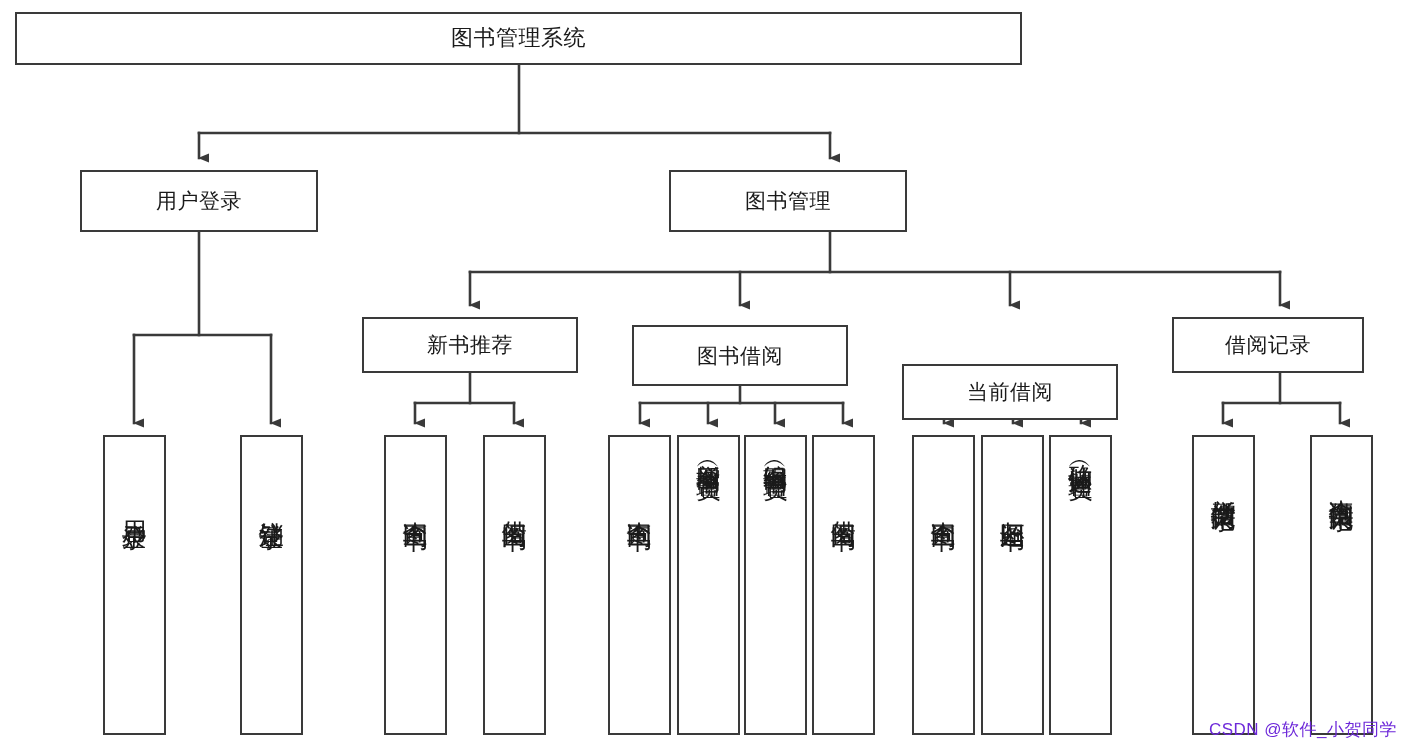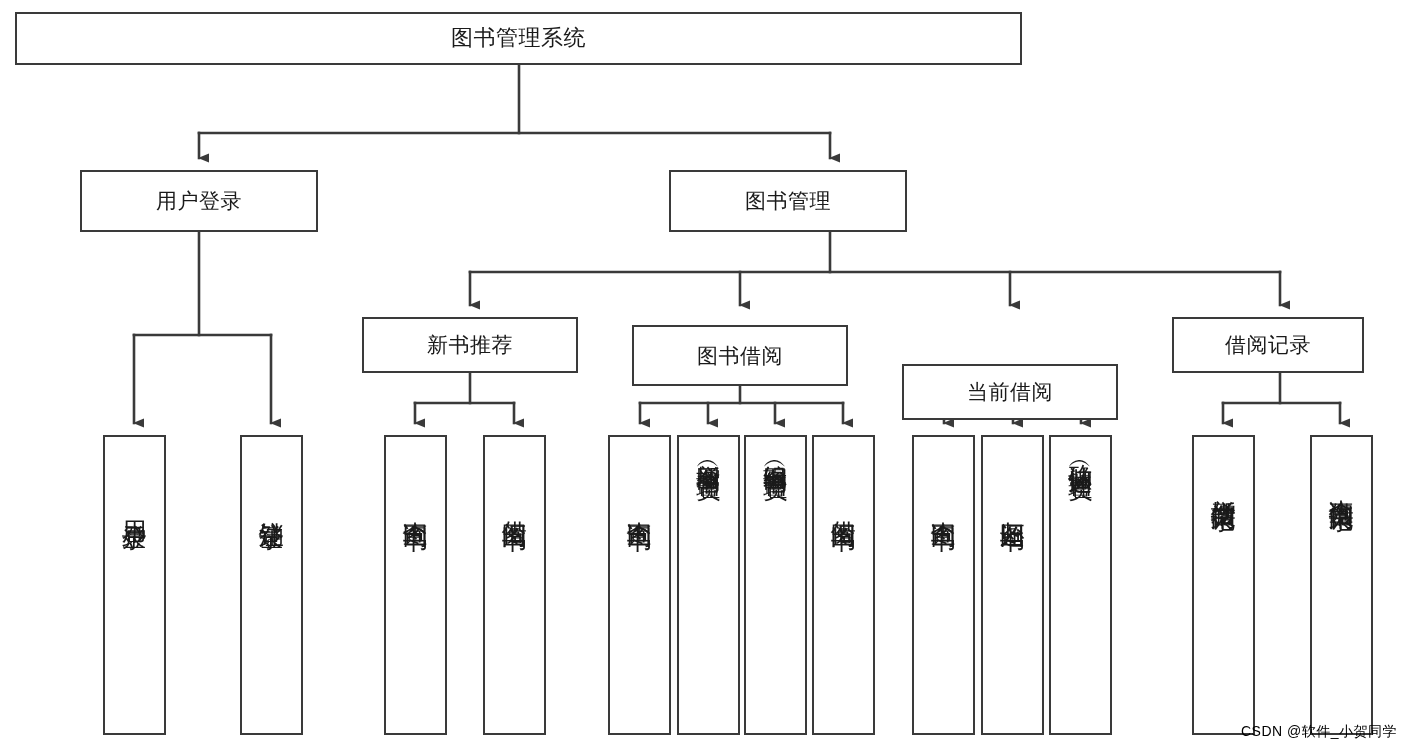--- a/index.html
+++ b/index.html
@@ -49,22 +49,22 @@
     letter-spacing:2px;
     white-space:nowrap;
   }
   .leaf.tall .lbl{font-size:24px;}
   .leaf.mid .lbl{padding-top:56px;}
   .leaf.mid2 .lbl{padding-top:34px;}
 
   #watermark{
     position:absolute;
     right:8px;bottom:6px;
-    font-size:14px;
-    color:#000000;
+    font-size:17px;
+    color:#6d28d9;
     letter-spacing:.5px;
     z-index:5;
     white-space:nowrap;
   }
 </style>
 </head>
 <body>
 
 <div id="canvas">
 

